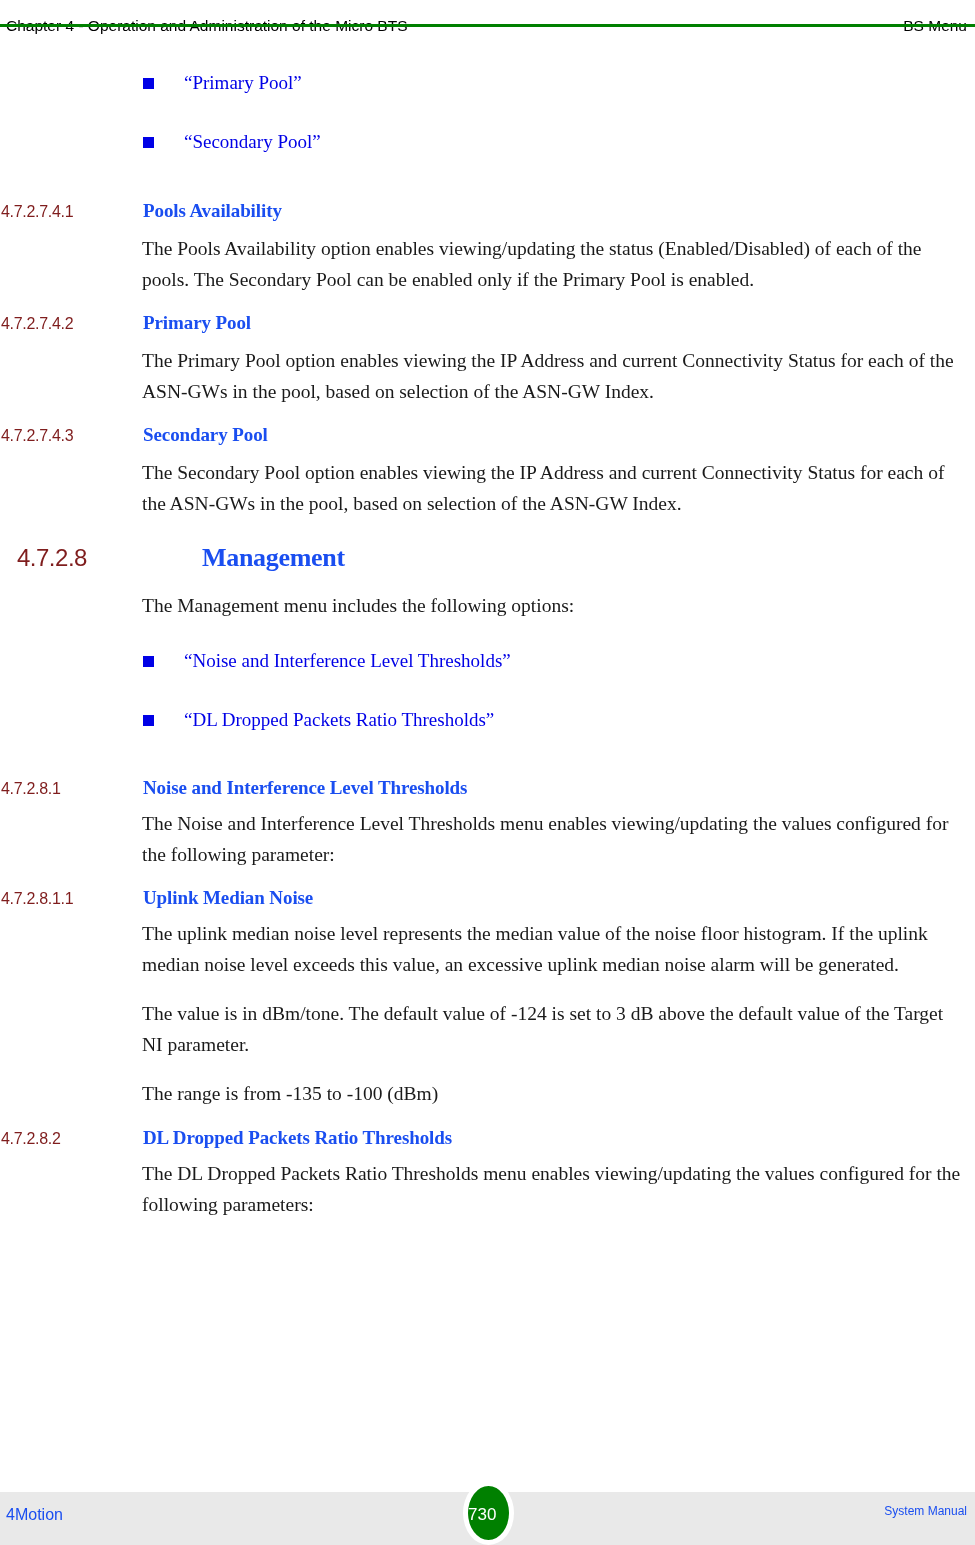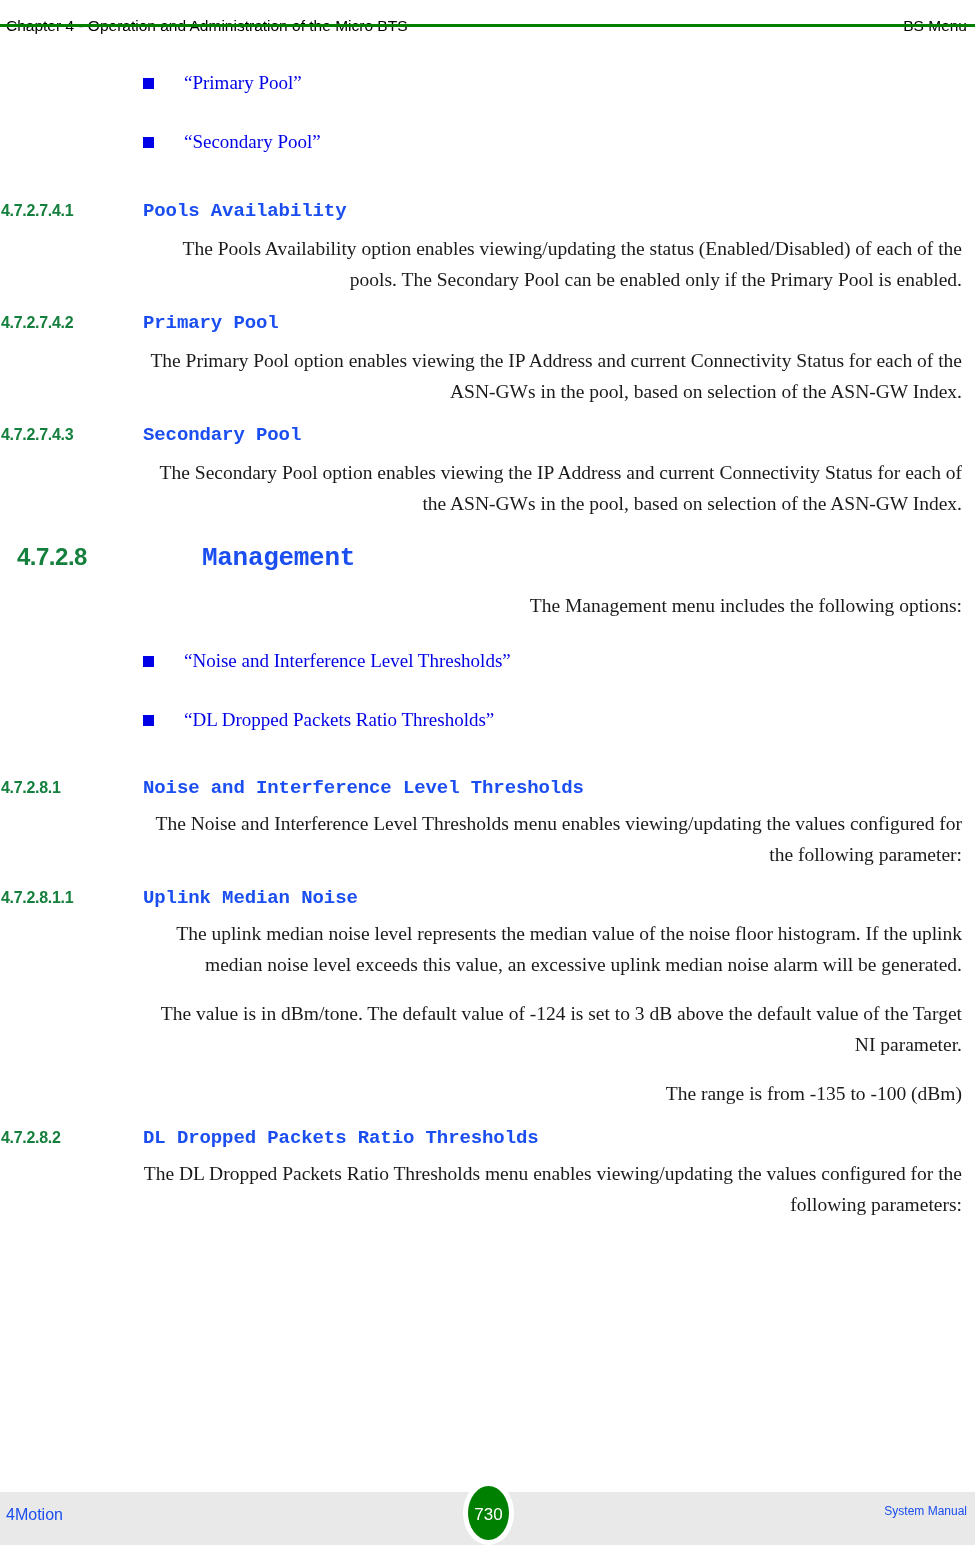--- a/index.html
+++ b/index.html
@@ -76,26 +76,26 @@
     white-space: nowrap;
   }
 
   
   .sec {
     display: flex;
     align-items: baseline;
   }
   .sec-num {
     font-family: "Liberation Sans", sans-serif;
-    font-weight: bold;
-    color: #15803d;
+    font-weight: normal;
+    color: #7f1d1d;
     white-space: nowrap;
   }
   .sec-title {
-    font-family: Liberation Mono, monospace;
+    font-family: Liberation Serif, serif;
     font-weight: bold;
     color: #1a4ef0;
     white-space: nowrap;
   }
 
   
   .sec.h4 {
     padding-left: 1px;
   }
   .sec.h4 .sec-num {
@@ -126,21 +126,21 @@
   }
 
   
   .para {
     margin-left: 142px;
     width: 820px;
     font-family: "Liberation Serif", serif;
     font-size: 19.5px;
     line-height: 31px;
     color: #1a1a1a;
-    text-align: right;
+    text-align: left;
   }
 
   
   .page-footer {
     position: absolute;
     left: 0;
     top: 1492px;
     width: 975px;
     height: 53px;
     background: #e9e9e9;
@@ -175,21 +175,20 @@
     align-items: center;
     justify-content: center;
   }
   .pagenum-disc {
     width: 41px;
     height: 54px;
     border-radius: 50%;
     background: #008000;
     display: flex;
     align-items: center;
-    justify-content: center;
   }
   .pagenum-disc span {
     font-family: "Liberation Sans", sans-serif;
     font-size: 17px;
     color: #ffffff;
     line-height: 1;
     position: relative;
     top: 1px;
   }
 </style>

